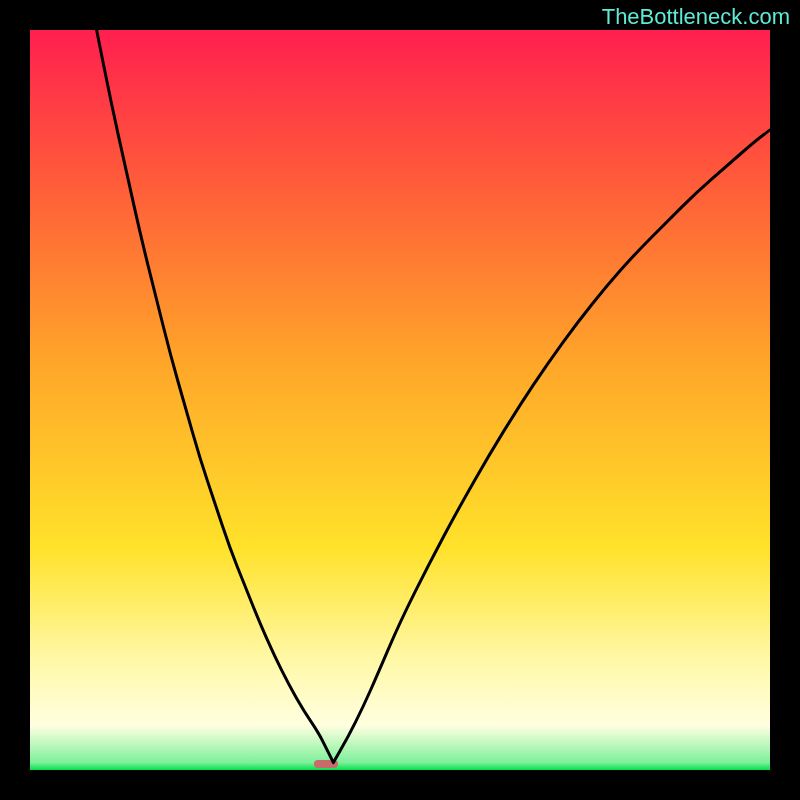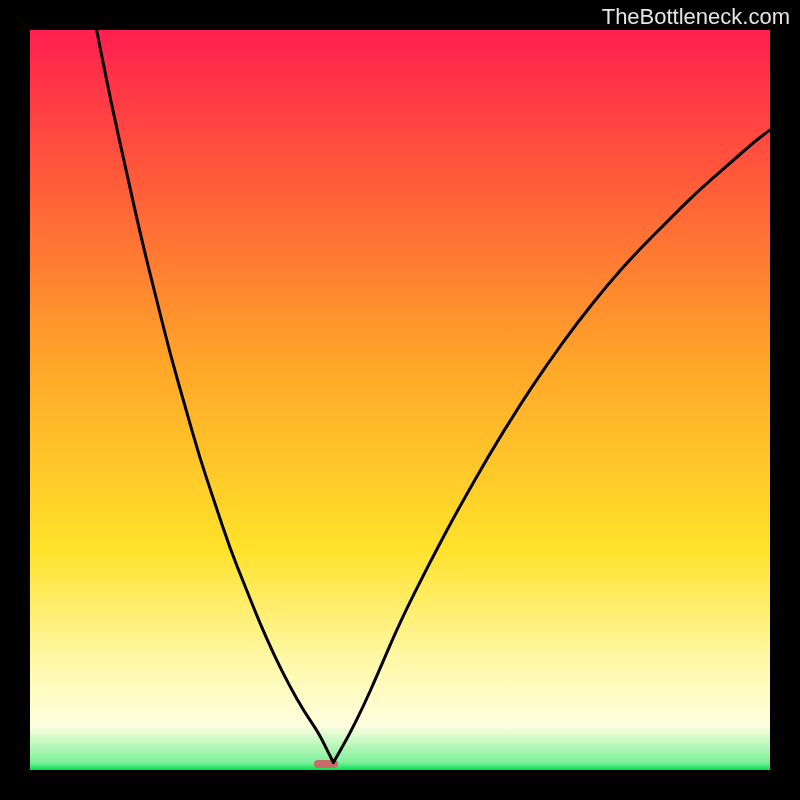--- a/index.html
+++ b/index.html
@@ -2,21 +2,21 @@
 <html><head>
 <meta charset="utf-8">
 <style>
   html,body{margin:0;padding:0;width:800px;height:800px;overflow:hidden;background:#000;}
   .frame{position:absolute;left:0;top:0;width:800px;height:800px;background:#000;}
   .plot{position:absolute;left:30px;top:30px;width:740px;height:740px;overflow:hidden;}
   .grad{position:absolute;left:0;top:0;width:100%;height:100%;}
   .mark{position:absolute;background:#c96b6b;border-radius:4px;}
   .curve{position:absolute;left:0;top:0;width:740px;height:740px;}
   .watermark{position:absolute;top:4px;right:10px;
-    font:22px -apple-system,Helvetica,Arial,sans-serif;color:#e5e5e5;white-space:nowrap;}
+    font:22px -apple-system,Helvetica,Arial,sans-serif;color:#5eead4;white-space:nowrap;}
 </style>
 </head>
 <body>
 <div class="frame">
   <div class="plot">
     <div class="grad" id="grad" style="background: linear-gradient(rgb(255, 31, 79) 0%, rgb(255, 90, 58) 20%, rgb(255, 166, 41) 45%, rgb(255, 226, 42) 70%, rgb(255, 248, 166) 85%, rgb(255, 255, 224) 94%, rgb(125, 240, 154) 99%, rgb(0, 224, 75) 100%);"></div>
     <div class="mark" id="mark" style="left: 284.16px; top: 730.01px; width: 23.68px; height: 8.14px; background: rgb(201, 107, 107);"></div>
     <svg class="curve" viewBox="0 0 740 740" preserveAspectRatio="none">
       <path id="curvePath" d="M 66.6 0.0 Q 66.6 0.0 74.0 37.0 Q 81.4 74.0 88.8 107.3 Q 96.2 140.6 103.6 173.9 Q 111.0 207.2 118.4 236.8 Q 125.8 266.4 133.2 296.0 Q 140.6 325.6 148.0 351.5 Q 155.4 377.4 162.8 403.3 Q 170.2 429.2 177.6 451.4 Q 185.0 473.6 192.4 495.8 Q 199.8 518.0 207.2 536.5 Q 214.6 555.0 222.0 573.5 Q 229.4 592.0 236.8 608.6 Q 244.2 625.3 251.6 640.1 Q 259.0 654.9 266.4 667.9 Q 273.8 680.8 281.2 691.9 Q 288.6 703.0 292.3 710.4 Q 296.0 717.8 299.7 725.2 Q 303.4 732.6 303.4 732.6 Q 303.4 732.6 310.8 719.6 Q 318.2 706.7 325.6 691.9 Q 333.0 677.1 340.4 660.5 Q 347.8 643.8 358.9 617.9 Q 370.0 592.0 384.8 562.4 Q 399.6 532.8 414.4 505.0 Q 429.2 477.3 444.0 451.4 Q 458.8 425.5 473.6 401.4 Q 488.4 377.4 503.2 355.2 Q 518.0 333.0 532.8 312.6 Q 547.6 292.3 562.4 273.8 Q 577.2 255.3 592.0 238.6 Q 606.8 222.0 621.6 207.2 Q 636.4 192.4 651.2 177.6 Q 666.0 162.8 680.8 149.9 Q 695.6 136.9 710.4 124.0 Q 725.2 111.0 732.6 105.5 T 740.0 99.9" fill="none" stroke="#000" stroke-width="3" stroke-linejoin="round" stroke-linecap="round"></path>
     </svg>

